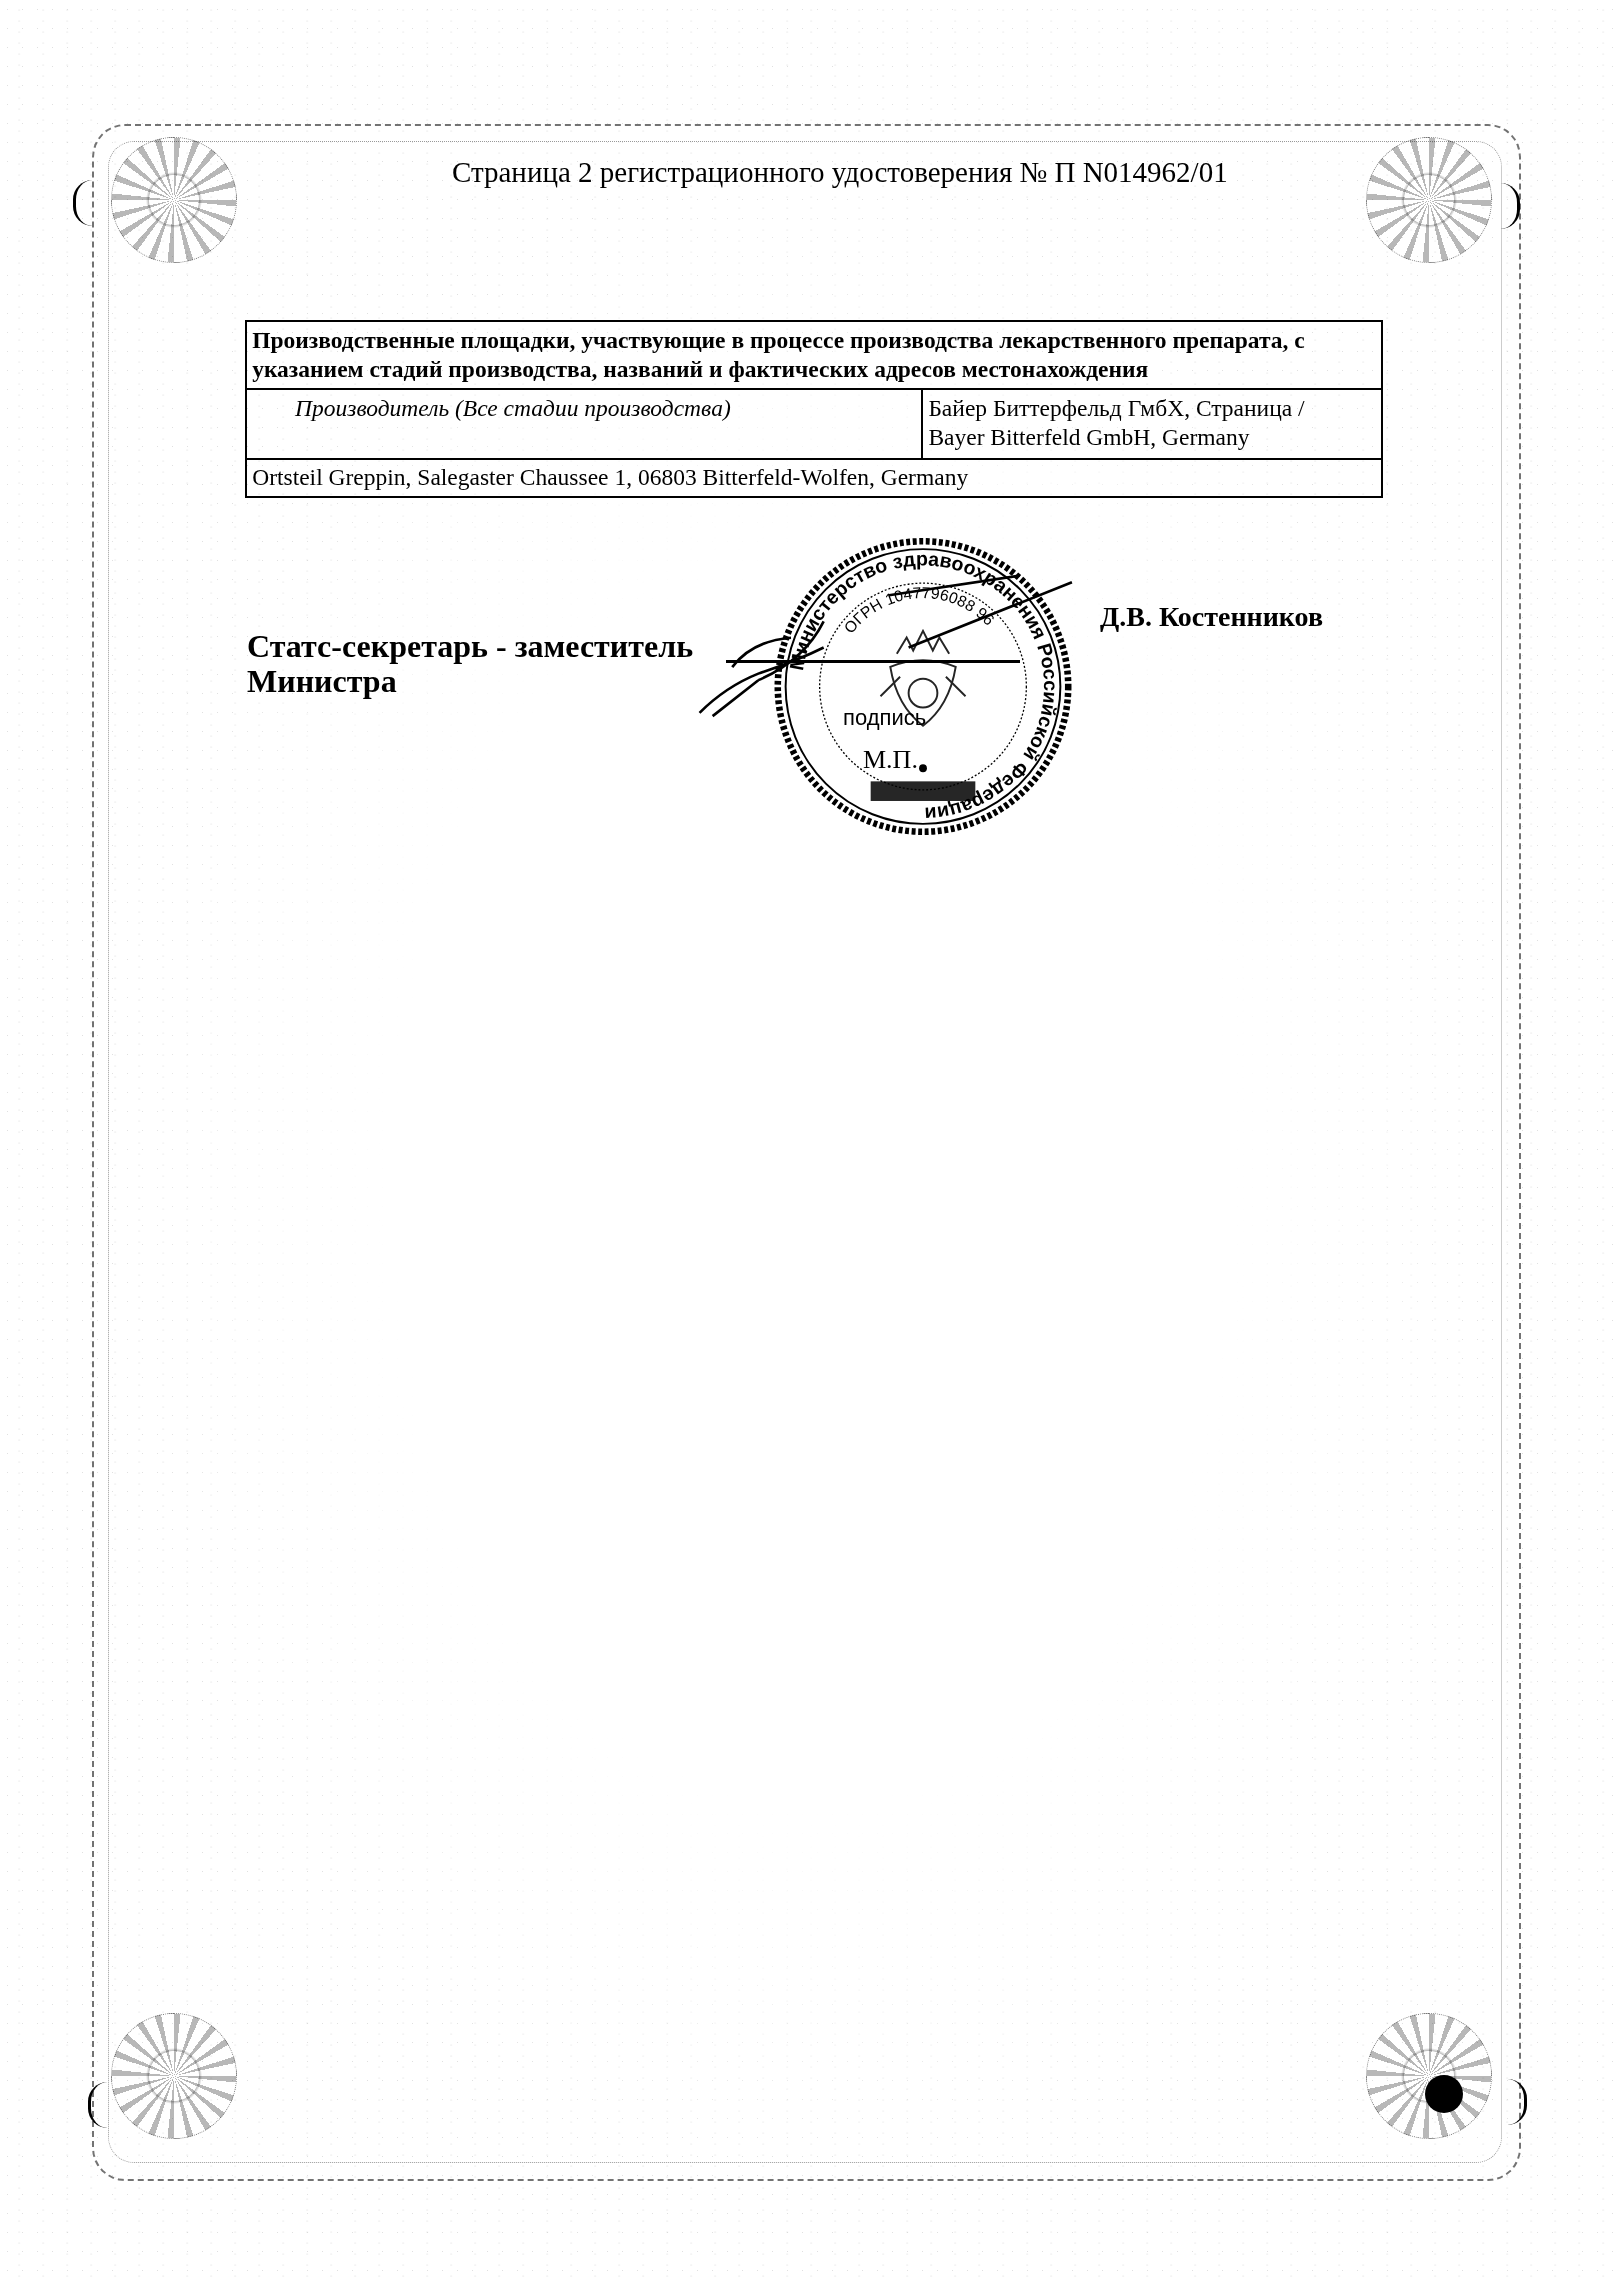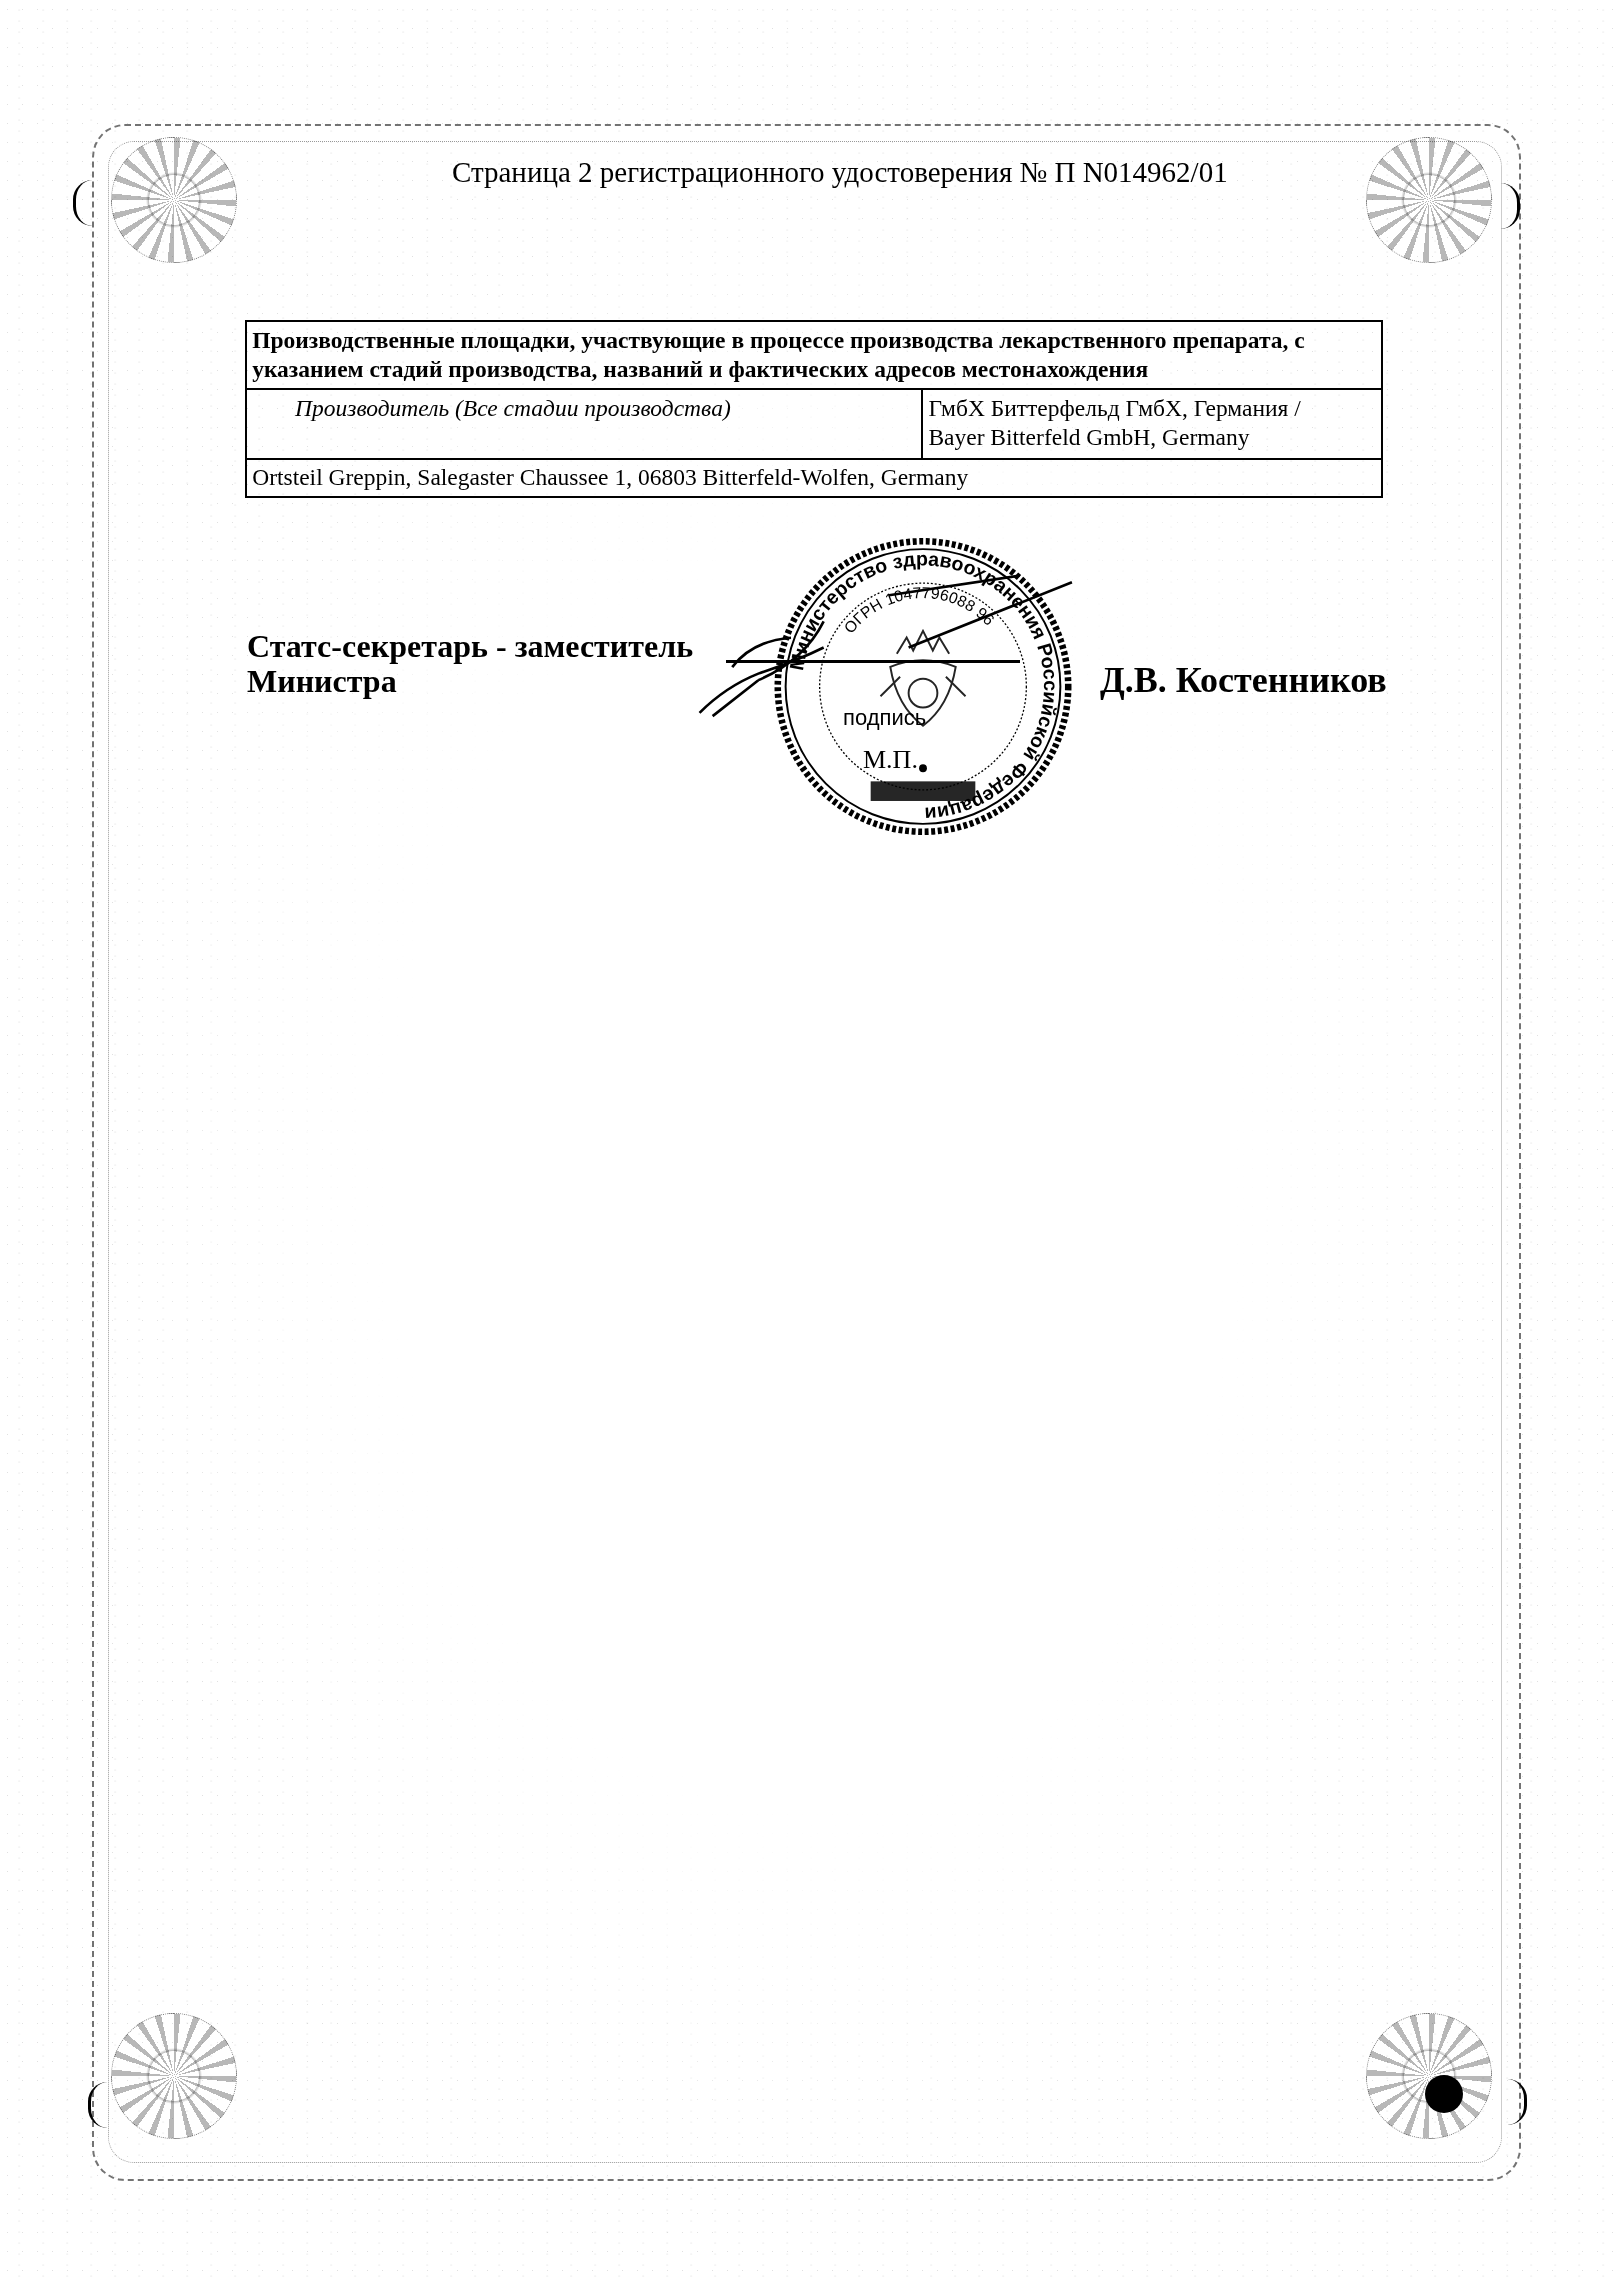--- a/index.html
+++ b/index.html
@@ -69,22 +69,22 @@
     .cell.role { width: 621px; font-style: italic; border-right: 2px solid #000; min-height: 60px; padding-left: 48px; }
     .cell.company { flex: 1; }
     .cell.address { width: 100%; }
 
     
     .sig-title {
       position: absolute; left: 247px; top: 629px;
       font-size: 32px; font-weight: bold; line-height: 35px;
     }
     .sig-name {
-      position: absolute; left: 1100px; top: 659px;
-      font-size: 36px; font-weight: bold;
+      position: absolute; left: 1100px; top: 601px;
+      font-size: 28px; font-weight: bold;
     }
     .sig-line {
       position: absolute; left: 726px; top: 660px; width: 294px; height: 2.6px; background: #000;
     }
     .sig-scribble {
       position: absolute; left: 693px; top: 569px; width: 392px; height: 157px;
     }
 
     
     .stamp {
@@ -117,21 +117,21 @@
 
 <div class="page-title">Страница 2 регистрационного удостоверения № П N014962/01</div>
 
 <div class="sites-table">
   <div class="row">
     <div class="cell header">Производственные площадки, участвующие в процессе производства лекарственного препарата, с указанием стадий производства, названий и фактических адресов местонахождения</div>
   </div>
   <div class="row">
     <div class="cell role">Производитель (Все стадии производства)</div>
     <div class="cell company">
-      <div>ГмбХ Биттерфельд ГмбХ, Германия /</div>
+      <div>Байер Биттерфельд ГмбХ, Страница /</div>
       <div>Bayer Bitterfeld GmbH, Germany</div>
     </div>
   </div>
   <div class="row">
     <div class="cell address">Ortsteil Greppin, Salegaster Chaussee 1, 06803 Bitterfeld-Wolfen, Germany</div>
   </div>
 </div>
 
 <div class="sig-title">
   <div>Статс-секретарь - заместитель</div>

